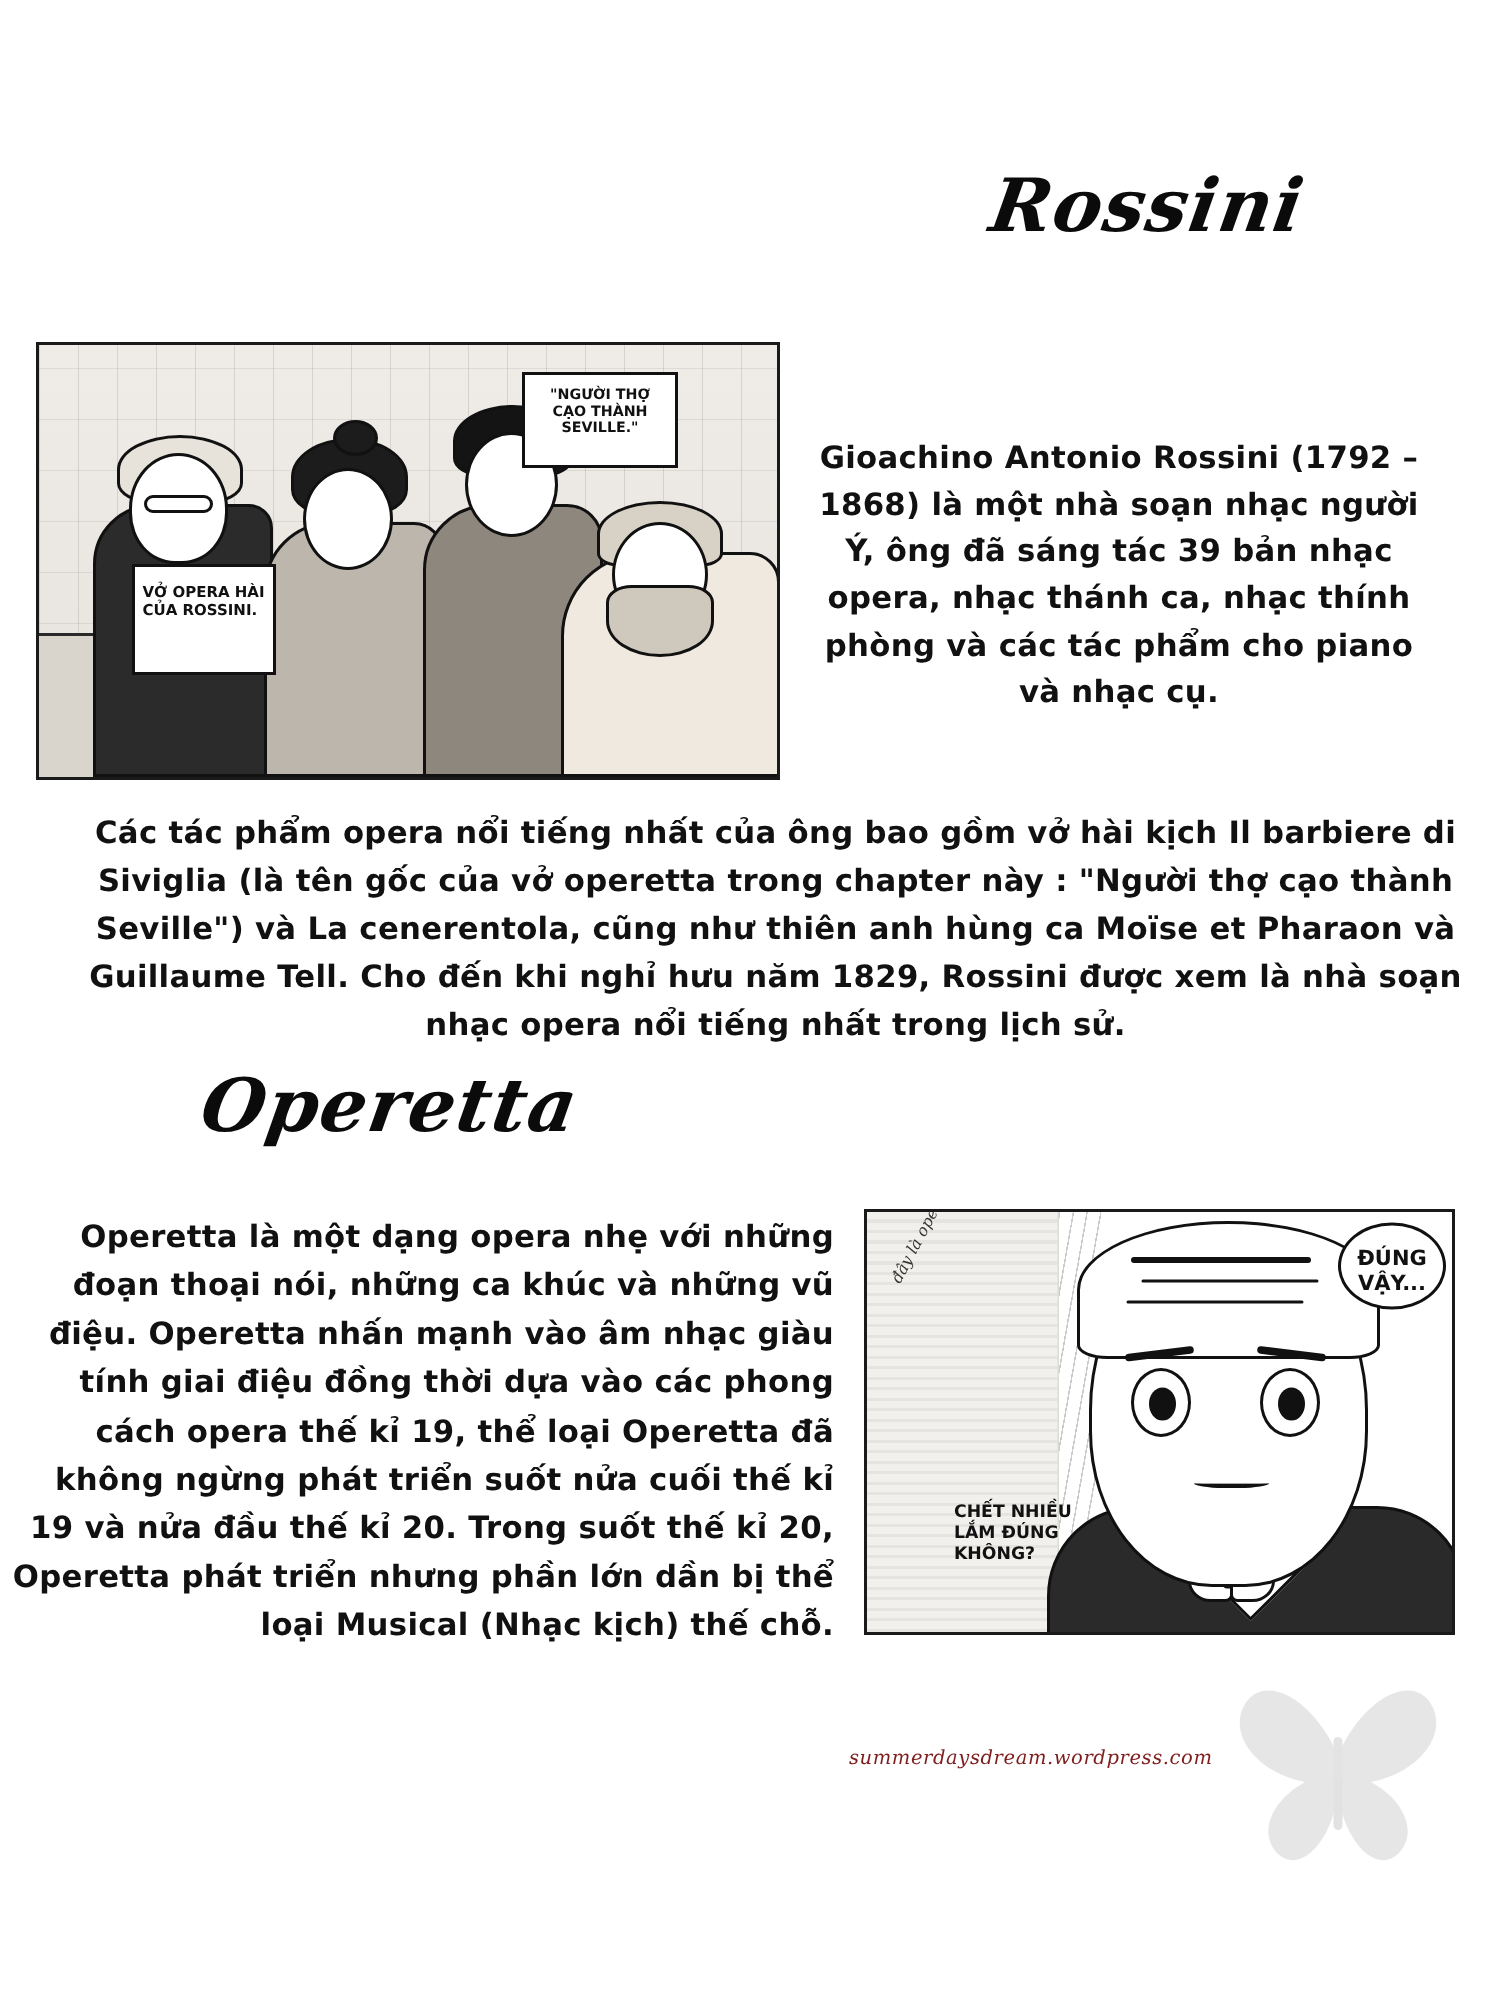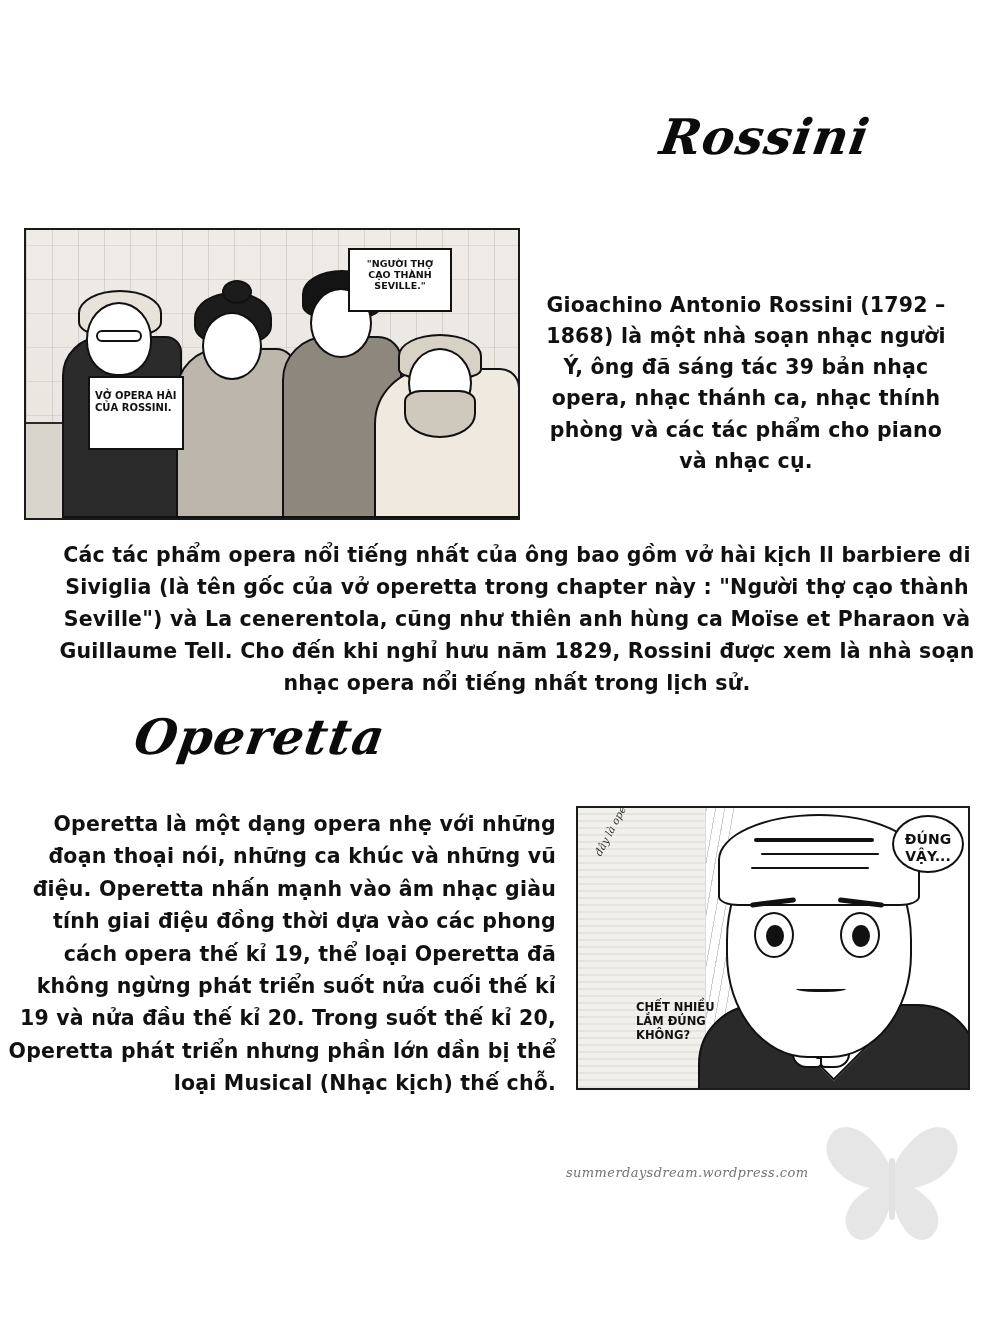--- a/index.html
+++ b/index.html
@@ -305,21 +305,21 @@
   }
 
   
   #watermark {
     position: absolute;
     left: 566px;
     top: 1165px;
     font-family: "DejaVu Serif", serif;
     font-style: italic;
     font-size: 13px;
-    color: #737373;
+    color: #7f1d1d;
     letter-spacing: 0.4px;
   }
 
   #butterfly {
     position: absolute;
     left: 812px;
     top: 1096px;
     width: 160px;
     height: 152px;
     opacity: 0.18;

